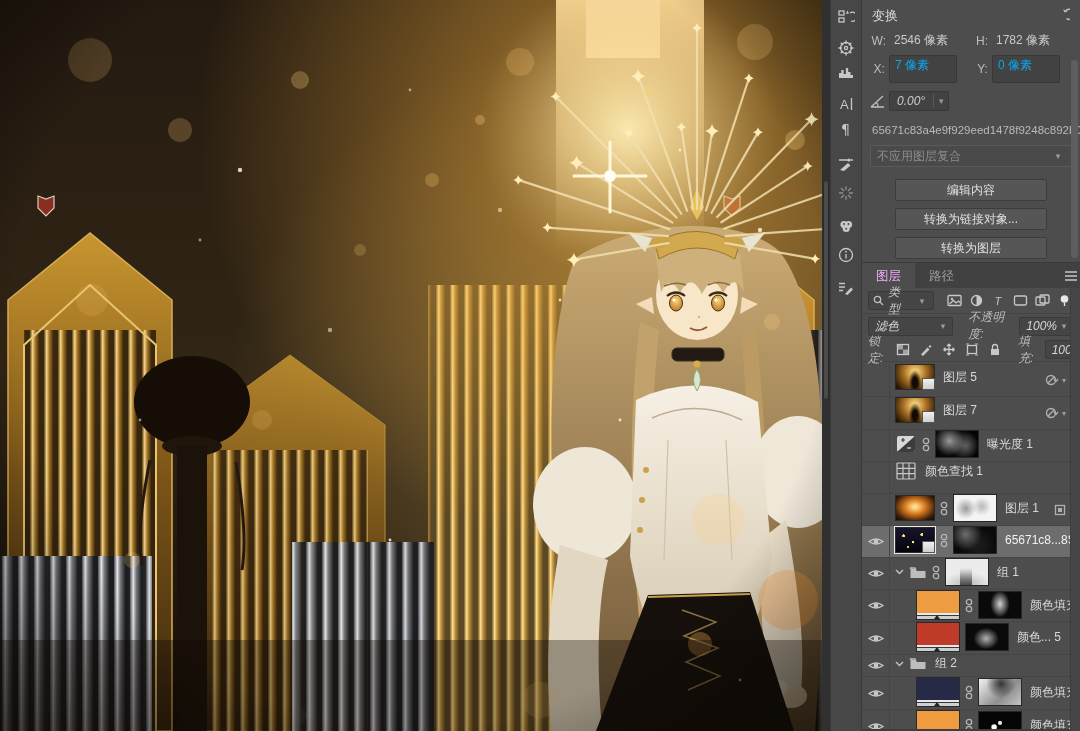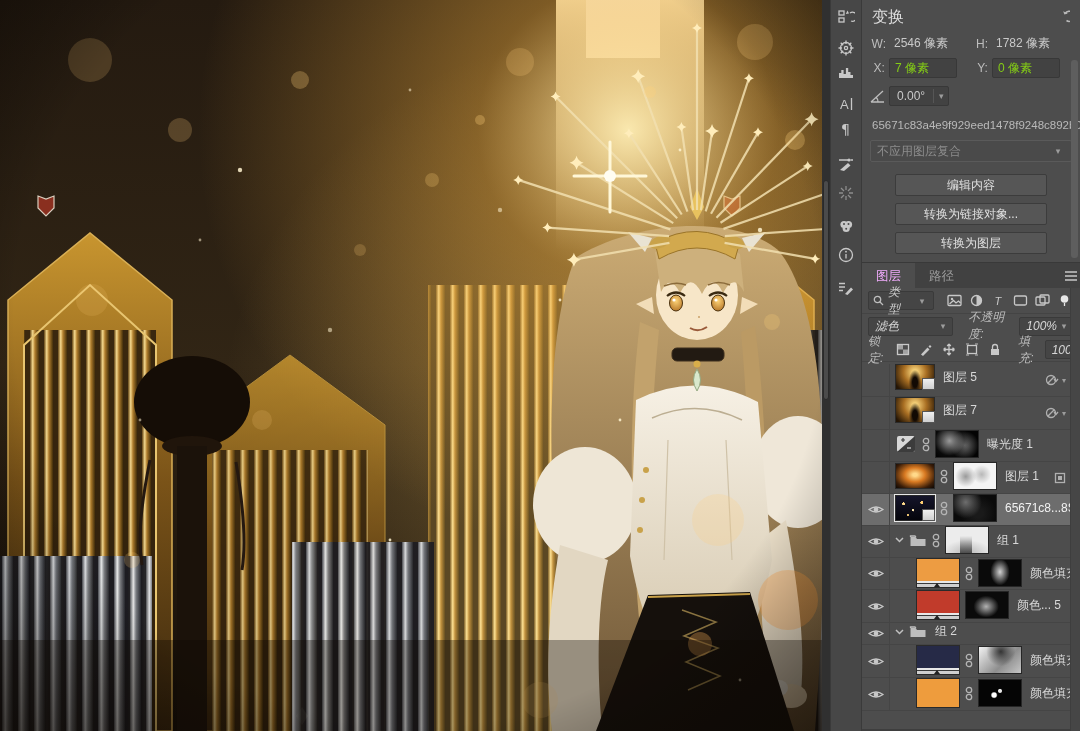--- a/index.html
+++ b/index.html
@@ -15,28 +15,28 @@
 
   
   .dock { position:absolute; left:830px; top:0; width:32px; height:731px; background:#474747; border-left:1px solid #3a3a3a; border-right:1px solid #3a3a3a; display:flex; flex-direction:column; align-items:center; }
   .dock-tile { width:28px; height:24px; display:flex; align-items:center; justify-content:center; cursor:pointer; border-radius:2px; }
 
   
   .right-panel { position:absolute; left:862px; top:0; width:218px; height:731px; background:#4d4d4d; color:#d6d6d6; font-size:12px; }
 
   
   .props { position:relative; height:262px; }
-  .props-head { display:flex; justify-content:space-between; align-items:center; padding:7px 10px 4px 10px; font-size:16px; color:#dedede; }
+  .props-head { display:flex; justify-content:space-between; align-items:center; padding:7px 10px 4px 10px; font-size:13px; color:#dedede; }
   .reset-btn { width:16px; height:16px; cursor:pointer; opacity:.85; }
   .dim-row { display:flex; align-items:center; padding:3px 8px; gap:4px; color:#c9c9c9; }
   .dim-label { width:16px; text-align:right; color:#bdbdbd; }
   .dim-val { width:78px; padding-left:4px; }
-  .field { background:#424242; border:1px solid #383838; border-radius:2px; height:20px; line-height:18px; padding:0 5px; color:#84cc16; }
+  .field { background:#424242; border:1px solid #383838; border-radius:2px; height:28px; line-height:18px; padding:0 5px; color:#0ea5e9; }
   .field-xy { width:72px; margin-right:12px; }
-  .angle-box { display:flex; align-items:center; background:#424242; border:1px solid #383838; border-radius:2px; height:20px; }
+  .angle-box { display:flex; align-items:center; background:#424242; border:1px solid #383838; border-radius:2px; height:20px;font-style:italic; }
   .angle-box .val { padding:0 8px 0 7px; }
   .angle-box .sep { width:1px; height:14px; background:#565656; }
   .chev { width:14px; text-align:center; color:#9c9c9c; font-size:9px; }
   .hash { padding:10px 10px 2px 10px; color:#b9b9b9; font-size:11.5px; white-space:nowrap; overflow:hidden; }
   .comp-select { margin:7px 8px 0 8px; height:22px; background:#4a4a4a; border:1px solid #5a5a5a; border-radius:2px; color:#8d8d8d; display:flex; align-items:center; justify-content:space-between; padding:0 6px; }
   .props-buttons { display:flex; flex-direction:column; align-items:center; gap:7px; margin-top:12px; }
   .ps-btn { width:152px; height:22px; background:#565656; border:1px solid #3c3c3c; border-radius:2px; color:#e0e0e0; font-size:12px; text-align:center; line-height:20px; cursor:pointer; }
   .props-scroll { position:absolute; right:2px; top:60px; width:7px; height:198px; background:#5e5e5e; border-radius:3px; }
 
   
@@ -598,20 +598,32 @@
                   <circle cx="4" cy="11" r="2.7"></circle>
                 </svg>
               </span>
               <div class="mask m-exposure"></div>
               <span class="lname">曝光度 1</span>
             </div>
           </div>
           <div class="layer-row" style="height: 32px;">
             <div class="eye-cell"></div>
             <div class="row-content">
+              <span style="display: flex; align-items: center;">
+                <svg width="22" height="18" viewBox="0 0 22 18">
+                  <rect x="2" y="1" width="18" height="16" rx="1" fill="none" stroke="#c8c8c8" stroke-width="1.2"></rect>
+                  <path d="M8 1 V17 M14 1 V17 M2 6.3 H20 M2 11.6 H20" stroke="#c8c8c8" stroke-width="1.2"></path>
+                </svg>
+              </span>
+              <span class="lname">颜色查找 1</span>
+            </div>
+          </div>
+          <div class="layer-row" style="height: 32px;">
+            <div class="eye-cell"></div>
+            <div class="row-content">
               <div class="thumb t-fire"></div>
               <span style="display: flex; align-items: center;">
                 <svg width="8" height="15" viewBox="0 0 8 15" fill="none" stroke="#b4b4b4" stroke-width="1.3">
                   <circle cx="4" cy="4" r="2.7"></circle>
                   <circle cx="4" cy="11" r="2.7"></circle>
                 </svg>
               </span>
               <div class="mask m-white-spots"></div>
               <span class="lname">图层 1</span>
             </div>

